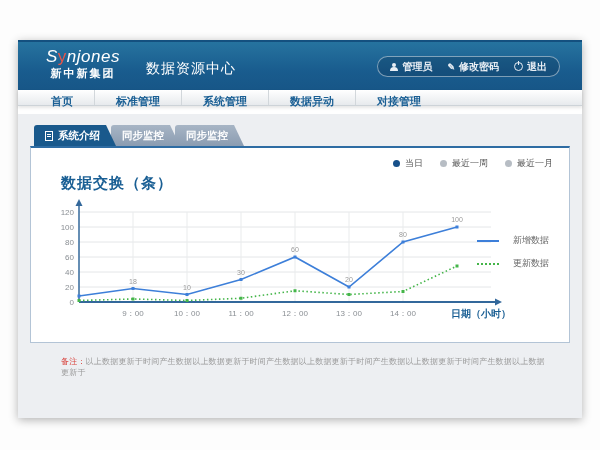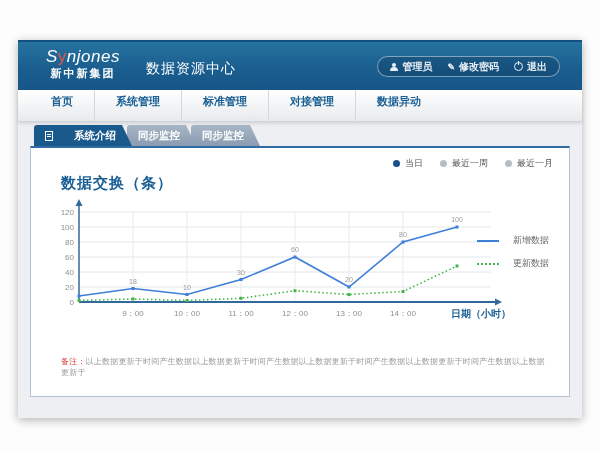--- a/index.html
+++ b/index.html
@@ -29,43 +29,43 @@
                       border-radius:50%; background:#e8eef4; }
   .ico-user::after { content:""; position:absolute; left:0; top:4px; width:8px; height:4px;
                      border-radius:4px 4px 0 0; background:#e8eef4; }
   .ico-edit { font-size:9px; color:#e8eef4; font-style:normal; }
   .ico-power { width:9px; height:9px; border:1px solid #e8eef4; border-radius:50%;
                position:relative; display:inline-block; }
   .ico-power::after { content:""; position:absolute; left:3px; top:-2px; width:1px; height:4px;
                       background:#e8eef4; }
 
   
-  .navbar { height:32px; background:linear-gradient(#ffffff,#e7eaed);
+  .navbar { height:16px; background:linear-gradient(#ffffff,#e7eaed);
             border-bottom:1px solid #cdd3d8; box-shadow:0 2px 3px rgba(0,0,0,0.10);
             display:flex; align-items:stretch; padding-left:12px; position:relative; z-index:2; }
   .nav-item { padding:0 21px; font-size:11px; font-weight:bold; color:#1a5f94;
               line-height:23px; cursor:pointer; }
   .nav-item:not(:last-child) { border-right:1px solid #d2d7db; }
 
   
   .content { position:absolute; left:0; right:0; top:74px; bottom:0;
              background:#edeff2; padding-top:11px; }
   .tabs { display:flex; margin-left:16px; height:21px; align-items:flex-end; }
   .tab { position:relative; height:21px; line-height:21px; font-size:10.5px; font-weight:bold;
          color:#fff; padding:0 16px 0 11px; margin-right:-5px; cursor:pointer;
          clip-path:polygon(0 0, calc(100% - 10px) 0, 100% 100%, 0 100%);
-         border-radius:3px 0 0 0; display:flex; align-items:center; gap:21px; }
+         border-radius:3px 0 0 0; display:flex; align-items:center; gap:5px; }
   .tab.active { background:#19598c; z-index:3; }
   .tab.inactive { background:linear-gradient(#a7b5c5,#8b9cb1); }
   .tab.t1 { z-index:2; } .tab.t2 { z-index:1; }
   .doc-icon { width:8px; height:10px; border:1px solid #fff; display:inline-block; }
   .doc-icon::after { content:""; display:block; height:1px; margin:2px 1px 0 1px;
                      background:#fff; box-shadow:0 2px 0 #fff; }
 
-  .panel { position:relative; margin:0 12px; height:251px; background:#fff;
+  .panel { position:relative; margin:0 12px; height:197px; background:#fff;
            border:1px solid #b3c4d6; border-top:2px solid #2e6ca3; }
 
   .range-legend { position:absolute; top:9px; right:16px; display:flex; gap:17px; }
   .range-item { display:flex; align-items:center; gap:5px; font-size:9px; color:#555;
                 cursor:pointer; }
   .radio-dot { width:7px; height:7px; border-radius:50%; background:#b7bdc4; }
   .radio-dot.selected { background:#17508a; }
 
   .y-title { position:absolute; left:30px; top:26px; color:#1a5f94; font-weight:bold;
              font-size:15px; letter-spacing:1px; }
@@ -103,24 +103,24 @@
         </span>
         <span class="userbar-item">
           <span class="ico-power"></span>
           <span>退出</span>
         </span>
       </div>
   </div>
 
   <div class="navbar">
       <div class="nav-item">首页</div>
+      <div class="nav-item">标准管理</div>
       <div class="nav-item">系统管理</div>
-      <div class="nav-item">标准管理</div>
+      <div class="nav-item">数据异动</div>
       <div class="nav-item">对接管理</div>
-      <div class="nav-item">数据异动</div>
     </div>
 
   <div class="content">
     <div class="tabs">
         <div class="tab active">
           <span class="doc-icon"></span>
           <span>系统介绍</span>
         </div>
         <div class="tab inactive t1">
           <span>同步监控</span>

